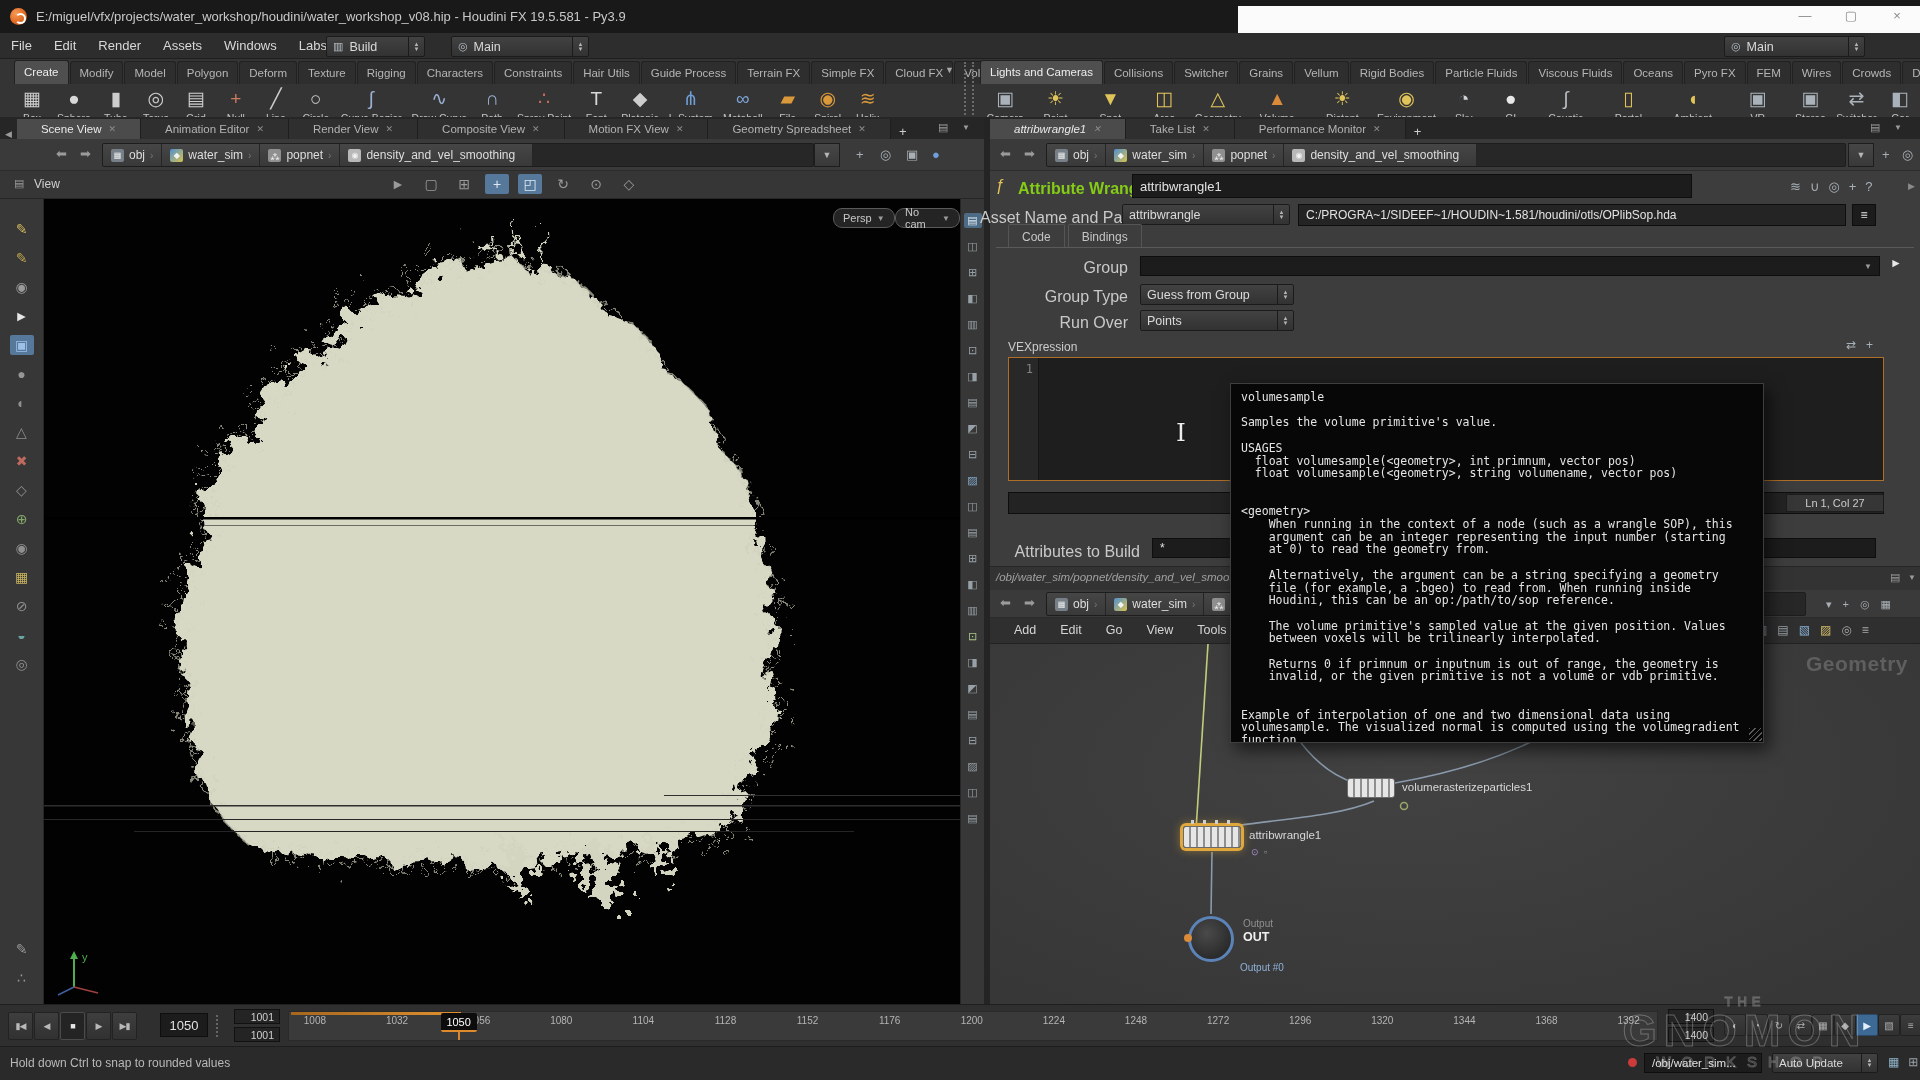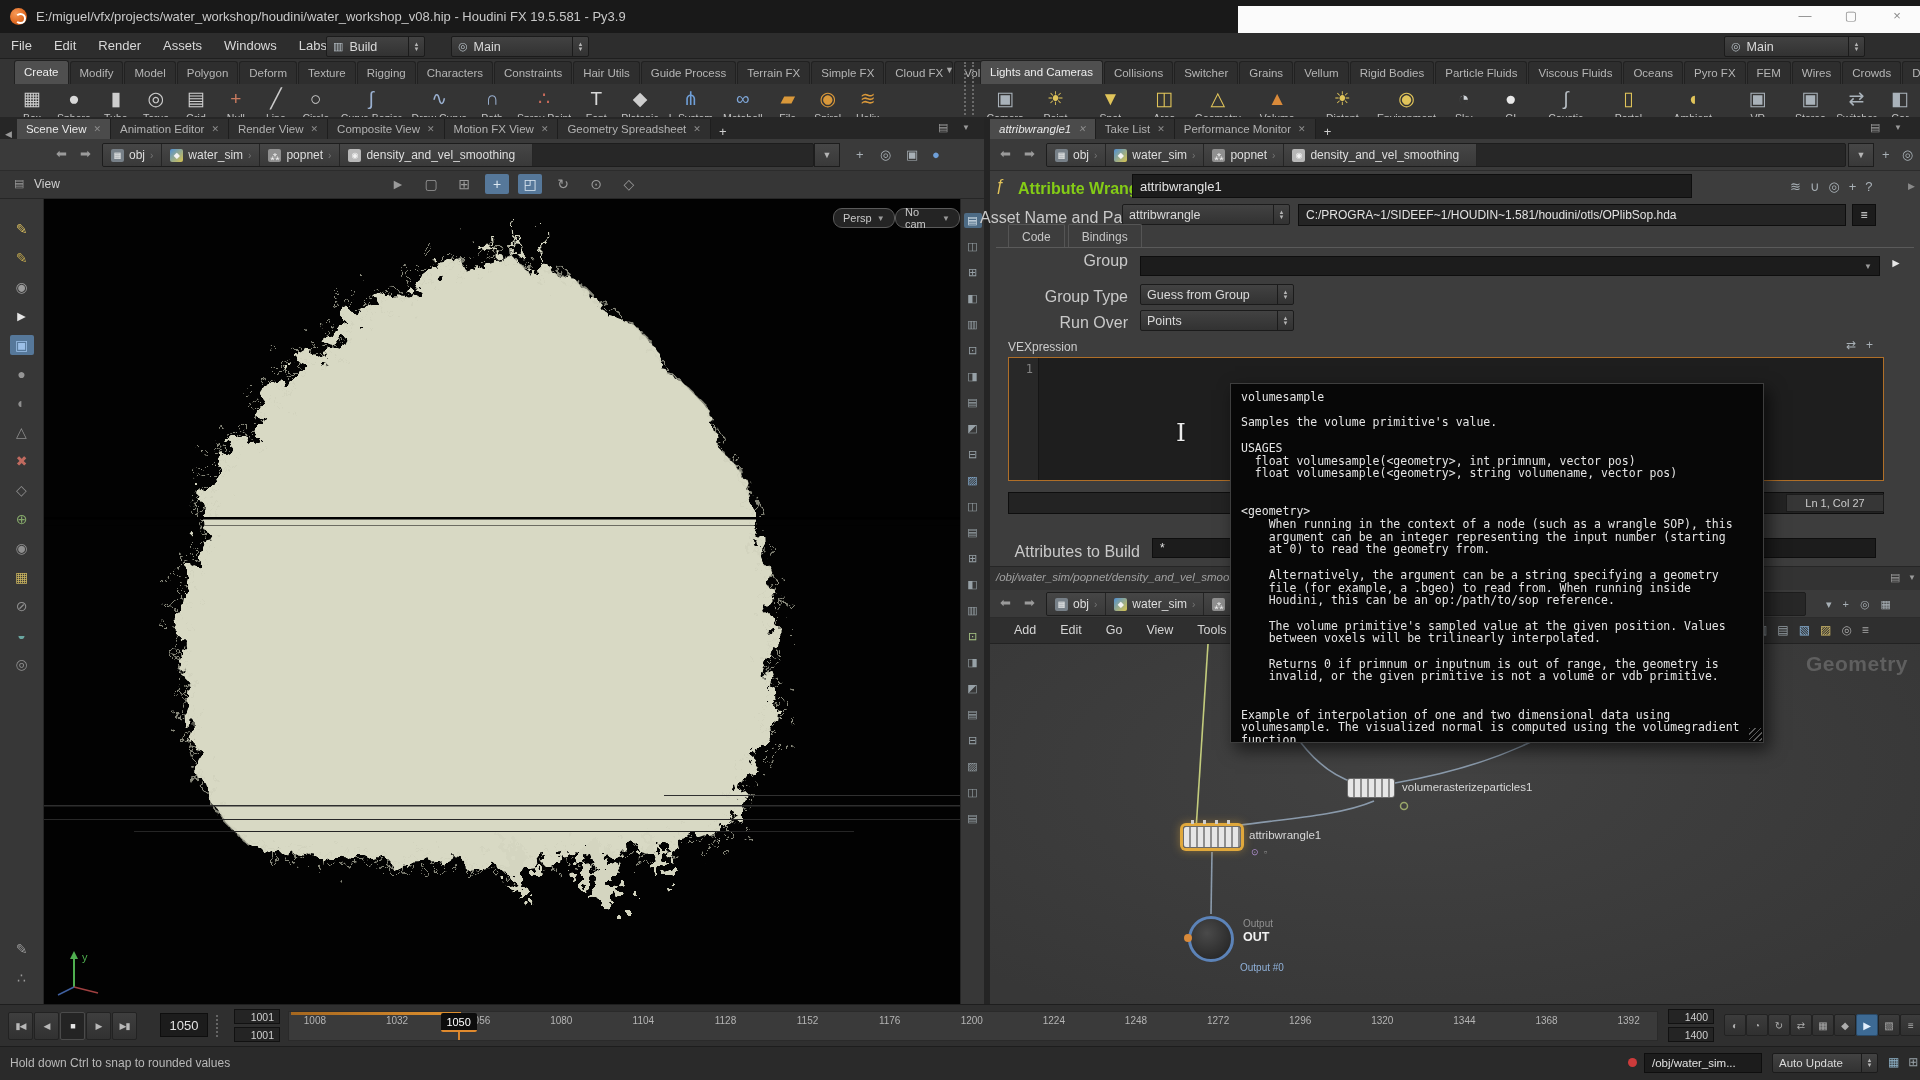--- a/index.html
+++ b/index.html
@@ -22,21 +22,21 @@
   #shelf{position:absolute;left:0;top:59px;width:1920px;height:79px;background:#343434;border-bottom:1px solid #232323;box-sizing:border-box}
   .tabrow{position:absolute;top:1px;display:flex;align-items:flex-end;height:24px}
   .stab{height:22px;line-height:22px;padding:0 9px;margin-right:1px;background:#2e2e2e;color:#b5b5b5;font-size:11.5px;border:1px solid #212121;border-bottom:none;border-radius:3px 3px 0 0;white-space:nowrap}
   .stab.active{background:#4f4f4f;color:#ededed;height:23px}
   .toolrow{position:absolute;top:27px;height:50px;display:flex;align-items:flex-start;overflow:hidden}
   .tool{display:flex;flex-direction:column;align-items:center;padding:0 5px;min-width:30px;color:#c3c3c3;font-size:10.5px;line-height:11px;text-align:center;white-space:pre-line}
   .tool .ic{height:25px;font-size:19px;line-height:25px;margin-bottom:2px}
   #shelfdots{position:absolute;left:964px;top:62px;width:6px;height:72px;border-left:2px dotted #6a6a6a;border-right:2px dotted #6a6a6a}
   
   .ptabrow{position:absolute;height:22px;background:#262626;display:flex;align-items:flex-end}
-  .ptab{height:20px;display:flex;align-items:center;gap:7px;padding:0 9px;background:#2f2f2f;border-right:1px solid #1e1e1e;font-size:11.5px;color:#b2b2b2;white-space:nowrap}
+  .ptab{height:20px;display:flex;align-items:center;gap:7px;padding:0 24px;background:#2f2f2f;border-right:1px solid #1e1e1e;font-size:11.5px;color:#b2b2b2;white-space:nowrap}
   .ptab.active{background:#4b4b4b;color:#e9e9e9}
   .ptab.it{font-style:italic}
   .ptab .x{color:#8d8d8d;font-size:9px}
   .plus{color:#cfcfcf;font-size:13px;padding:0 8px}
   .crumbrow{position:absolute;height:32px;background:#3a3a3a;border-bottom:1px solid #2c2c2c;box-sizing:border-box}
   .navarrow{position:absolute;top:7px;font-size:13px;color:#9b9b9b}
   .crumbbar{position:absolute;top:4px;height:24px;background:#272727;border:1px solid #1d1d1d;border-radius:2px;display:flex;align-items:center;box-sizing:border-box;overflow:hidden}
   .chip{display:flex;align-items:center;gap:5px;height:22px;padding:0 8px;background:linear-gradient(#464646,#393939);border-right:1px solid #252525;font-size:12px;color:#dedede;white-space:nowrap}
   .chip .ci{width:13px;height:13px;border-radius:2px;display:flex;align-items:center;justify-content:center;font-size:8px;color:#f2f2f2}
   .crumb-dd{position:absolute;top:4px;width:26px;height:24px;background:linear-gradient(#464646,#393939);border:1px solid #1d1d1d;display:flex;align-items:center;justify-content:center;color:#b5b5b5;font-size:9px;box-sizing:border-box}
@@ -601,21 +601,21 @@
     </div>
   <div class="pfield" style="left:1852px;top:204px;width:24px;height:22px;justify-content:center">≡</div>
 
   <div class="abs" style="left:1008px;top:224px;display:flex">
 
   <div class="parmtab active">Code</div>
       <div class="parmtab">Bindings</div>
     </div>
   <div class="abs" style="left:996px;top:247px;width:918px;height:1px;background:#5a5a5a"></div>
 
-  <div class="plabel" style="left:1020px;top:252px;width:108px">Group</div>
+  <div class="plabel" style="left:1020px;top:259px;width:108px">Group</div>
   <div class="pfield" style="left:1140px;top:256px;width:740px;height:20px">
     <span style="margin-left:auto;color:#9a9a9a;font-size:8px">▼</span>
   </div>
   <span class="abs" style="left:1890px;top:256px;color:#e8e8e8;font-size:12px">►</span>
   <div class="plabel" style="left:1020px;top:288px;width:108px">Group Type</div>
   <div class="sel abs" style="left:1140px;top:284px;width:154px">
     <span>Guess from Group</span>
     <span class="spin">
         <span>▲</span>
         <span>▼</span>
@@ -799,13 +799,18 @@
           <span>▼</span>
         </span>
     </div>
     <span style="position:absolute;left:1888px;top:8px;display:flex;gap:9px">
 
     <span style="font-size: 12px; color: rgb(143, 179, 201);">▦</span>
         <span style="font-size: 12px; color: rgb(154, 164, 170);">⊞</span>
       </span>
   </div>
 
+  <div id="gnomon">
+    <div class="g1">THE</div>
+    <div class="g2">GNOMON</div>
+    <div class="g3">WORKSHOP</div>
+  </div>
 </div>
 
 </body></html>

